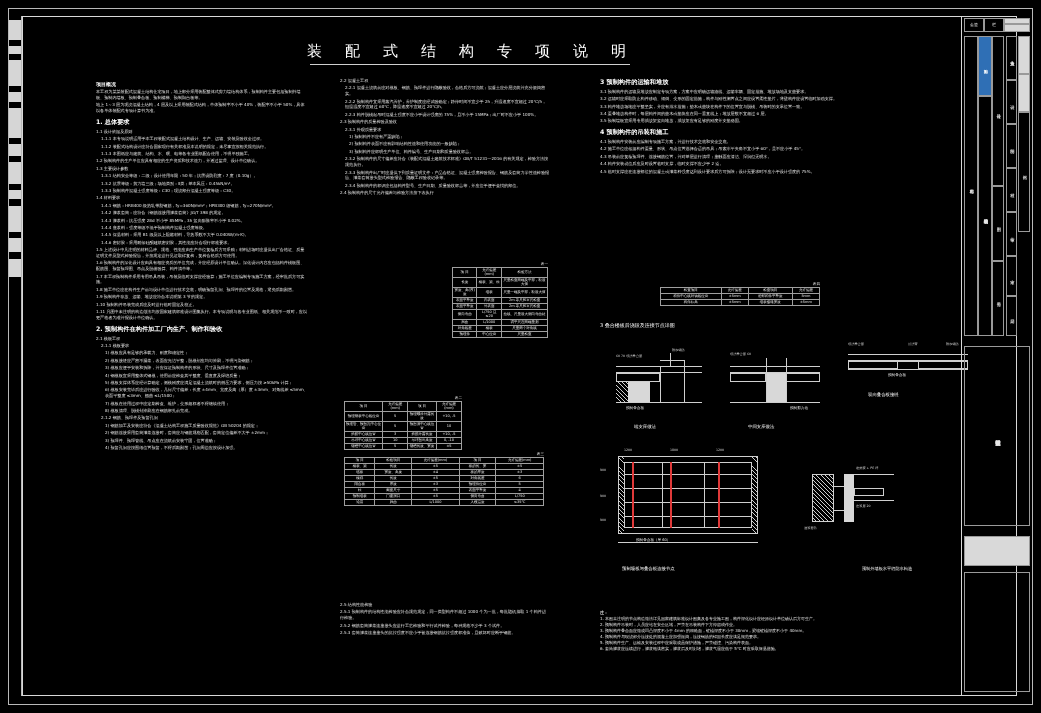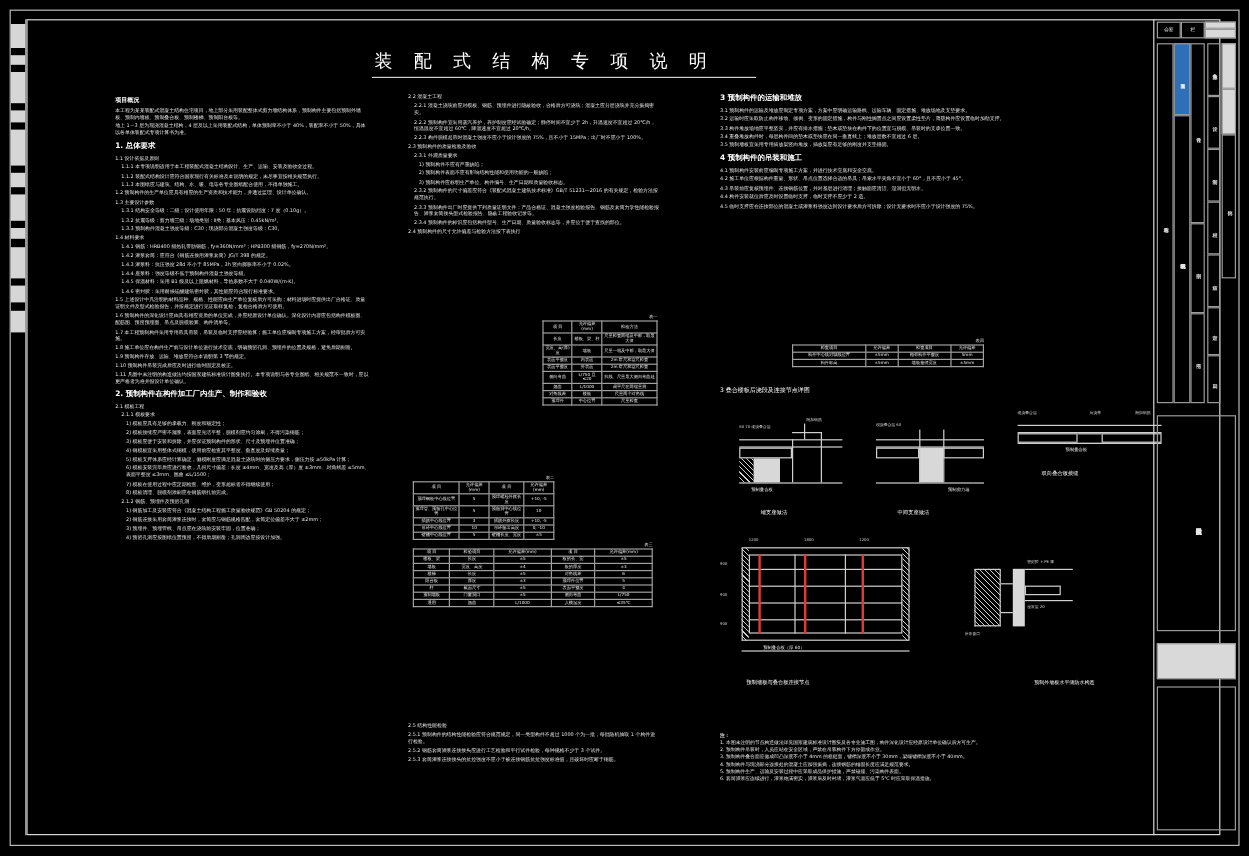--- a/index.html
+++ b/index.html
@@ -16,22 +16,22 @@
 
   
   .titleblock{position:absolute;right:8px;top:16px;width:72px;height:680px;border-left:1px solid #d8d8d8;box-sizing:border-box;}
   .tb-cell{position:absolute;box-sizing:border-box;border:1px solid #9a9a9a;color:#e8e8e8;font-size:4.2px;line-height:1.15;
            display:flex;align-items:center;justify-content:center;text-align:center;writing-mode:vertical-rl;}
   .tb-cell.h{writing-mode:horizontal-tb;}
   .tb-fill{background:#d9d9d9;}
   .tb-blue{background:#2f6fb5;color:#fff;}
 
   
-  .sheet-title{position:absolute;left:284px;top:42px;width:340px;text-align:center;font-size:15px;letter-spacing:7px;
-               font-family:Liberation Serif, serif;color:#fff;}
+  .sheet-title{position:absolute;left:300px;top:42px;width:340px;text-align:center;font-size:15px;letter-spacing:7px;
+               font-family:Liberation Mono, monospace;color:#fff;}
   .sheet-title-rule{position:absolute;left:310px;top:64px;width:320px;height:1px;background:#cfcfcf;}
 
   
   .col{position:absolute;color:#e6e6e6;}
   .col p{margin:0 0 1.6px 0;}
   .t4{font-size:4.1px;line-height:1.42;}
   .h1{font-size:6.2px;font-weight:bold;margin:4px 0 2px 0;color:#fff;}
   .h2{font-size:5px;font-weight:bold;margin:2.5px 0 1.5px 0;color:#fff;}
   .ind{padding-left:5px;}
   .ind2{padding-left:9px;}

